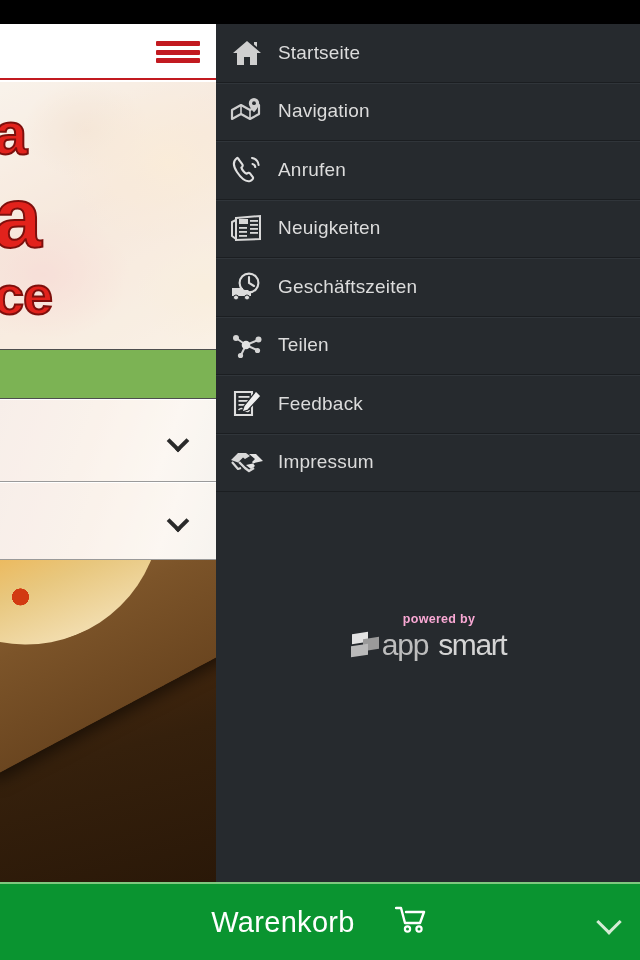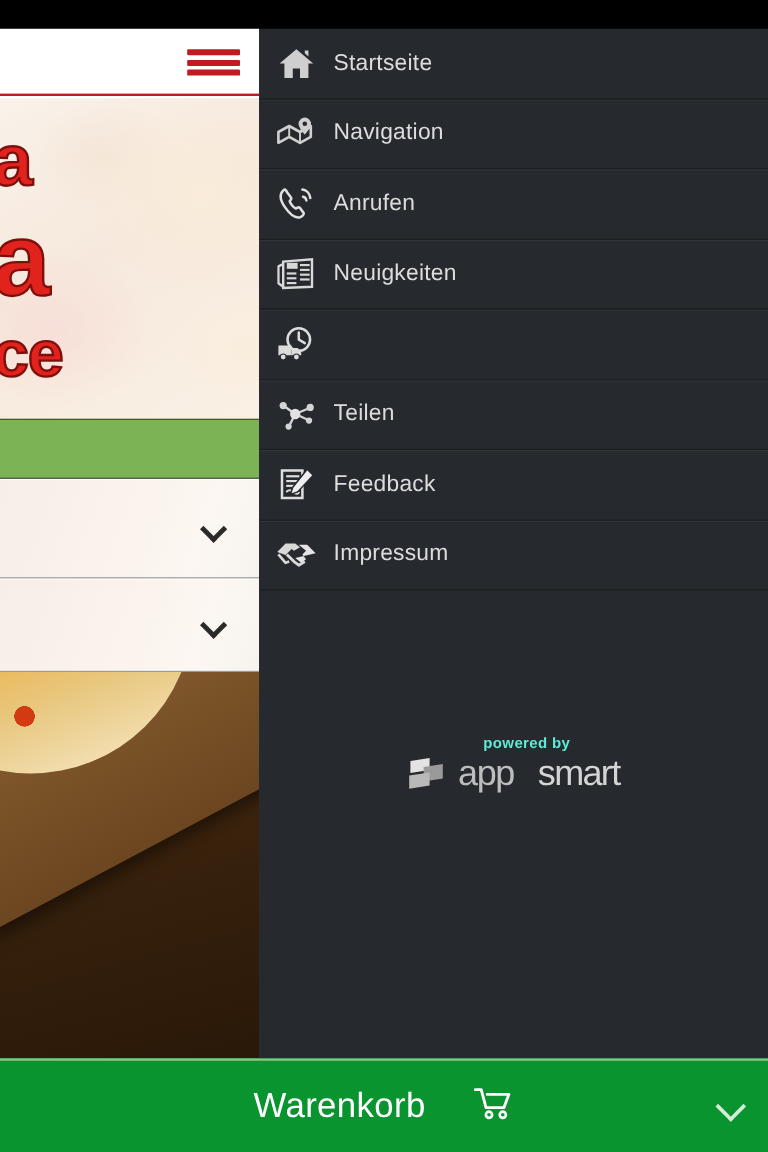--- a/index.html
+++ b/index.html
@@ -78,22 +78,22 @@
   
   .drawer{ position:absolute; top:24px; left:216px; width:424px; height:858px; background:#262a2e; z-index:30; }
   .menu{ position:absolute; top:0; left:0; width:488px; }
   .mrow{ position:relative; height:58.5px; display:flex; align-items:center; border-bottom:1px solid #1b1e21; box-shadow:inset 0 1px 0 #30353a; }
   .mrow:first-child{ box-shadow:none; }
   .micon{ width:62px; min-width:62px; display:flex; align-items:center; justify-content:center; }
   .micon svg{ display:block; }
   .mlabel{ font-size:19px; color:#dcdcdc; letter-spacing:.2px; }
 
   .brand{ position:absolute; top:588px; left:0; width:424px; display:flex; flex-direction:column; align-items:center; }
-  .brand-top{ font-size:12.5px; font-weight:bold; color:#5eead4; letter-spacing:.3px; margin-left:22px; }
-  .brand-bot{ display:flex; align-items:center; margin-top:2px;gap:10px; }
+  .brand-top{ font-size:12.5px; font-weight:bold; color:#f9a8d4; letter-spacing:.3px; margin-left:22px; }
+  .brand-bot{ display:flex; align-items:center; margin-top:2px; }
   .bmark{ position:relative; width:30px; height:26px; margin-right:2px; }
   .bmark i{ position:absolute; display:block; background:#cfcfcf; }
   .bmark .p1{ left:2px; top:1px; width:16px; height:10px; transform:skewY(-9deg); background:#e3e3e3; }
   .bmark .p2{ left:13px; top:6px; width:16px; height:12px; transform:skewY(-9deg); background:#9a9a9a; }
   .bmark .p3{ left:1px; top:13px; width:17px; height:11px; transform:skewY(-9deg); background:#b9b9b9; }
   .bapp{ font-size:30px; color:#bdbdbd; letter-spacing:-1.2px; }
   .bsmart{ font-size:30px; color:#d4d4d4; letter-spacing:-1.4px; margin-left:10px; }
 
   
   .cartbar{ position:absolute; left:0; bottom:0; width:640px; height:78px; background:#0a9430; border-top:2px solid #7fc87f; z-index:50; display:flex; align-items:center; justify-content:center;gap:28px; }
@@ -195,20 +195,21 @@
         <span class="micon">
           <svg width="34" height="30" viewBox="0 0 34 30">
             <circle cx="19" cy="11" r="9.4" fill="none" stroke="#dcdcdc" stroke-width="2.1"></circle>
             <path d="M19 5 V11 L24 14" fill="none" stroke="#dcdcdc" stroke-width="2.1" stroke-linecap="round"></path>
             <path d="M2 16 h11 v8 H2 Z" fill="#dcdcdc"></path>
             <path d="M13 18 h5 l3 3 v3 h-8 Z" fill="#dcdcdc"></path>
             <circle cx="6" cy="25.5" r="2.5" fill="#dcdcdc" stroke="#262a2e" stroke-width="1"></circle>
             <circle cx="17" cy="25.5" r="2.5" fill="#dcdcdc" stroke="#262a2e" stroke-width="1"></circle>
           </svg>
         </span>
+        <span class="mlabel">Geschäftszeiten</span>
       </div>
 
       <div class="mrow">
         <span class="micon">
           <svg width="32" height="28" viewBox="0 0 32 28">
             <path d="M15 14 L5 7 M15 14 L27 9 M15 14 L26 19 M15 14 L10 24" stroke="#d4d4d4" stroke-width="2"></path>
             <circle cx="15" cy="14" r="4.3" fill="#e2e2e2"></circle>
             <circle cx="5" cy="7" r="3" fill="#d4d4d4"></circle>
             <circle cx="27.5" cy="8.5" r="3" fill="#d4d4d4"></circle>
             <circle cx="26.5" cy="19.5" r="2.6" fill="#d4d4d4"></circle>

